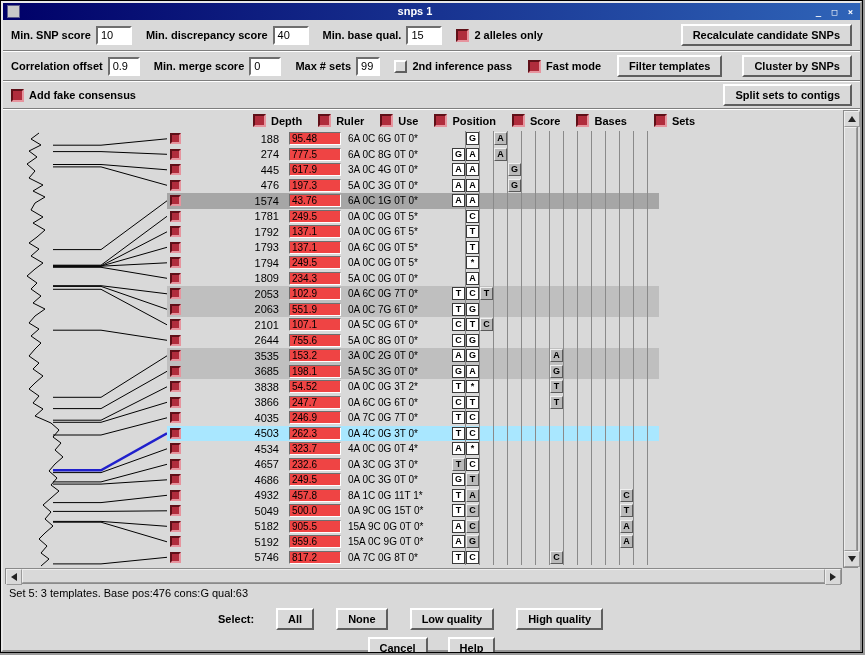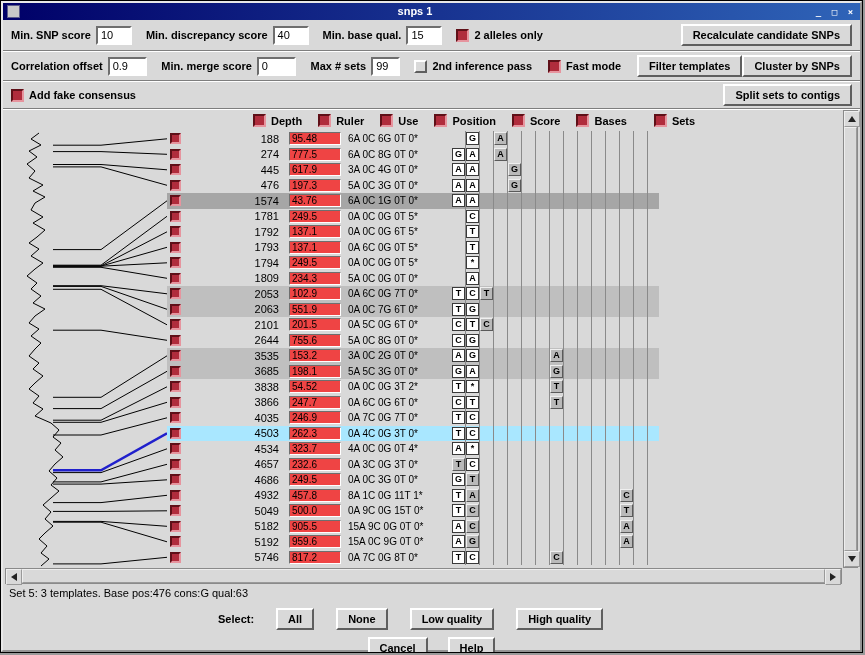--- a/index.html
+++ b/index.html
@@ -91,21 +91,21 @@
     <div class="entry w32">99</div>
     <span class="cb">
       <span class="ind off"></span>
       <span class="lbl">2nd inference pass</span>
     </span>
     <span class="cb">
       <span class="ind on"></span>
       <span class="lbl">Fast mode</span>
     </span>
     <span class="spacer"></span>
-    <button class="btn" style="margin-right:0;">Filter templates</button>
+    <button class="btn" style="margin-right:20px;">Filter templates</button>
     <button class="btn">Cluster by SNPs</button>
   </div>
   <div class="sep"></div>
 
   <div class="bar bar3">
     <span class="cb">
       <span class="ind on"></span>
       <span class="lbl">Add fake consensus</span>
     </span>
     <span class="spacer"></span>
@@ -295,21 +295,21 @@
               <div class="rscore">551.9</div>
               <span class="rbases">0A 0C 7G 6T 0*</span>
               <div class="rletters">
                 <span class="lc" style="left: 0px;">T</span>
                 <span class="lc" style="left: 14px;">G</span>
               </div>
             </div>
             <div class="row bg-normal" style="top: 186px;">
               <span class="rcb"></span>
               <span class="rpos">2101</span>
-              <div class="rscore">201.5</div>
+              <div class="rscore">107.1</div>
               <span class="rbases">0A 5C 0G 6T 0*</span>
               <div class="rletters">
                 <span class="lc" style="left: 0px;">C</span>
                 <span class="lc" style="left: 14px;">T</span>
                 <span class="lc gray" style="left: 28px;">C</span>
               </div>
             </div>
             <div class="row bg-normal" style="top: 201.5px;">
               <span class="rcb"></span>
               <span class="rpos">2644</span>

